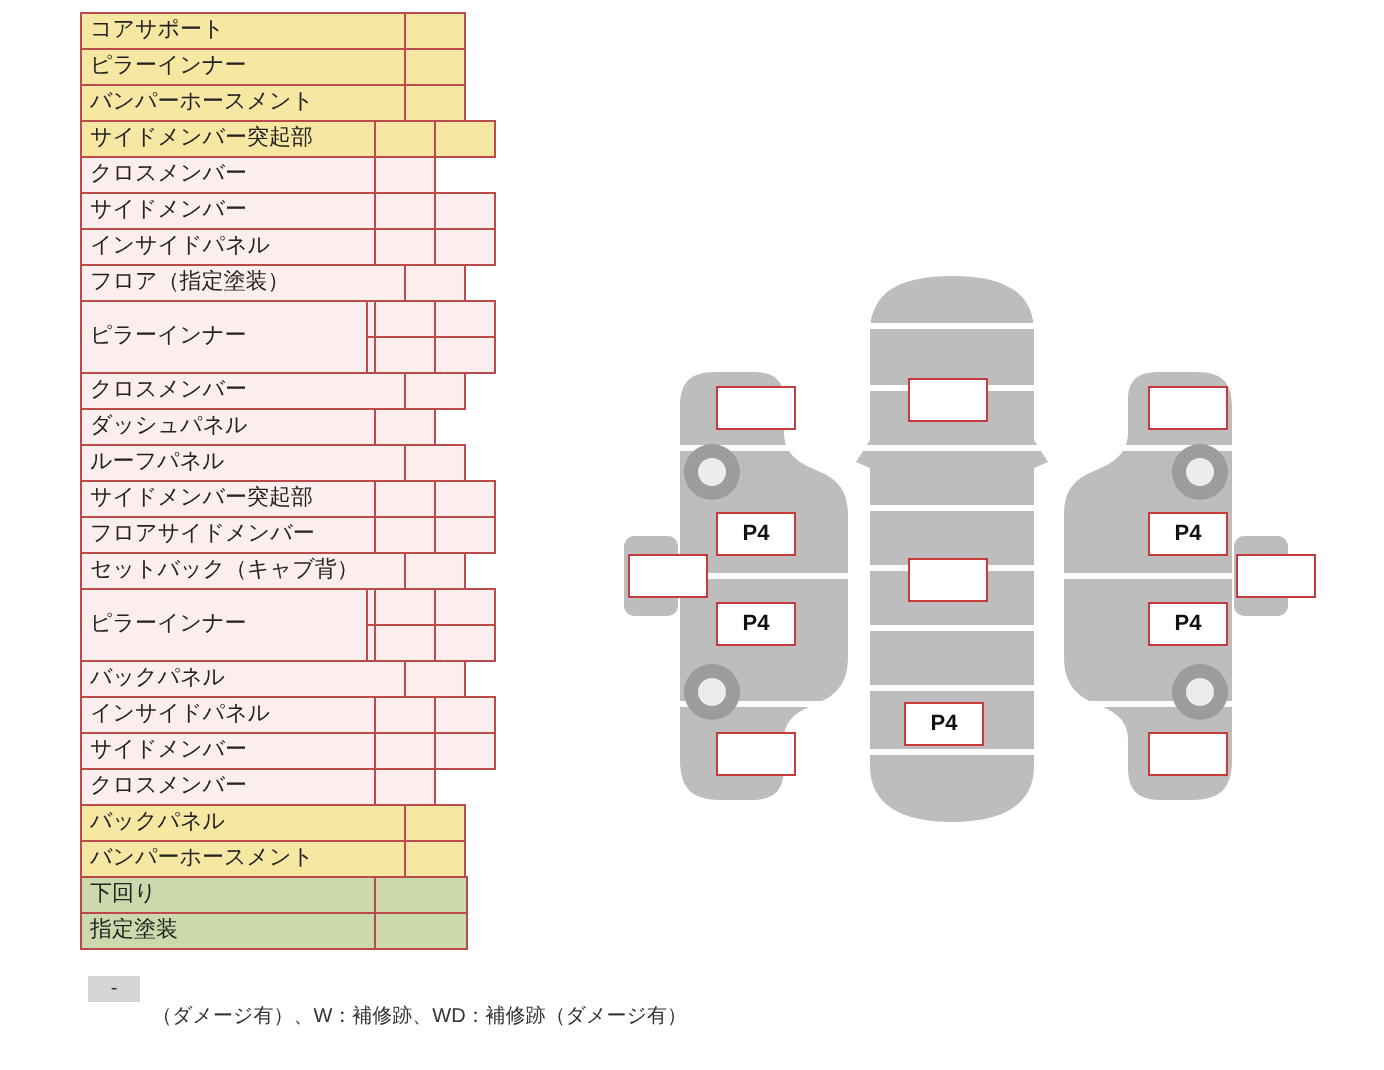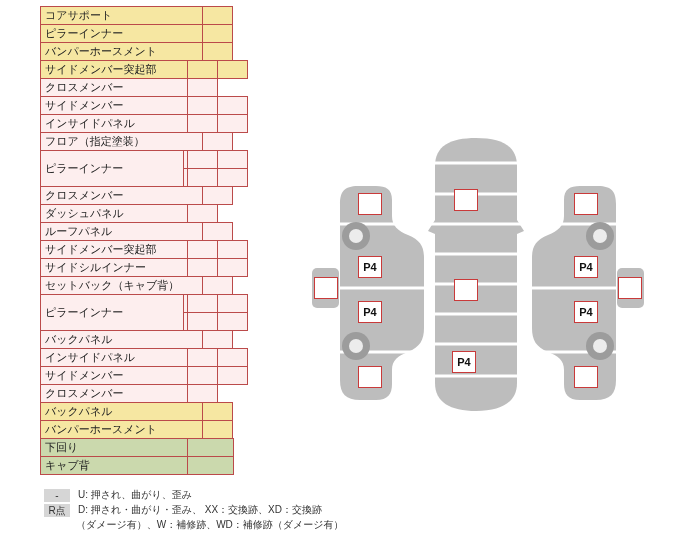--- a/index.html
+++ b/index.html
@@ -23,21 +23,21 @@
   .dcell.pink{background:var(--pink,#fdeeee);}
   .dcell.green{background:var(--green,#cbd9ad);}
 
   
   svg{position:absolute;}
   .car-body{fill:var(--car_gray,#bdbdbd);}
   .pl{stroke:#ffffff;stroke-width:3;}
   .wheel-outer{fill:var(--wheel_gray,#9c9c9c);}
   .wheel-inner{fill:#ececec;}
   .sill{position:absolute;width:27px;height:40px;border-radius:5px;background:var(--car_gray,#bdbdbd);}
-  .marker{position:absolute;width:24px;height:22px;background:#ffffff;
+  .marker{position:absolute;width:40px;height:22px;background:#ffffff;
       border:1px solid var(--marker_border,#c93a3a);box-sizing:border-box;
       display:flex;align-items:center;justify-content:center;
       font-size:11px;font-weight:bold;color:#111;cursor:pointer;}
 
   
   .legend{position:absolute;left:44px;top:488px;font-size:10px;line-height:14px;color:#333;}
   .lrow{display:flex;align-items:center;margin-bottom:1px;white-space:nowrap;}
   .badge{display:inline-block;background:var(--badge_gray,#d6d6d6);min-width:22px;text-align:center;
       margin-right:8px;font-size:10px;line-height:13px;padding:0 2px;}
   .lrow.cont{padding-left:32px;}
@@ -88,21 +88,21 @@
       <tr class="pink">
         <td class="lbl" colspan="2">ダッシュパネル</td>
       </tr>
       <tr class="pink">
         <td class="lbl" colspan="2">ルーフパネル</td>
       </tr>
       <tr class="pink">
         <td class="lbl" colspan="2">サイドメンバー突起部</td>
       </tr>
       <tr class="pink">
-        <td class="lbl" colspan="2">サイドシルインナー</td>
+        <td class="lbl" colspan="2">フロアサイドメンバー</td>
       </tr>
       <tr class="pink">
         <td class="lbl" colspan="2">セットバック（キャブ背）</td>
       </tr>
       <tr class="pink">
         <td class="lbl" rowspan="2">ピラーインナー</td>
         <td class="sub">C</td>
       </tr>
       <tr class="pink">
         <td class="sub">D</td>
@@ -122,21 +122,21 @@
       <tr class="yellow">
         <td class="lbl" colspan="2">バックパネル</td>
       </tr>
       <tr class="yellow">
         <td class="lbl" colspan="2">バンパーホースメント</td>
       </tr>
       <tr class="green">
         <td class="lbl" colspan="2">下回り</td>
       </tr>
       <tr class="green">
-        <td class="lbl" colspan="2">キャブ背</td>
+        <td class="lbl" colspan="2">指定塗装</td>
       </tr>
     </tbody>
 </table>
 
 <div class="cells-layer">
     <div class="dcell yellow" style="left: 15px; top: 0px; width: 31px;"></div>
     <div class="dcell yellow" style="left: 15px; top: 18px; width: 31px;"></div>
     <div class="dcell yellow" style="left: 15px; top: 36px; width: 31px;"></div>
     <div class="dcell yellow" style="left: 0px; top: 54px; width: 31px;"></div>
     <div class="dcell yellow" style="left: 30px; top: 54px; width: 31px;"></div>
@@ -234,22 +234,17 @@
       <div class="marker" style="left: 574px; top: 256px;">P4</div>
       <div class="marker" style="left: 574px; top: 301px;">P4</div>
       <div class="marker" style="left: 574px; top: 366px;"></div>
       <div class="marker" style="left: 618px; top: 277px;"></div>
     </div>
 </div>
 
 <div class="legend">
   <div class="lrow">
     <span class="badge">-</span>
-    <span>U: 押され、曲がり、歪み</span>
-  </div>
-  <div class="lrow">
-    <span class="badge">R点</span>
-    <span>D: 押され・曲がり・歪み、 XX：交換跡、XD：交換跡</span>
   </div>
   <div class="lrow cont">
     <span>（ダメージ有）、W：補修跡、WD：補修跡（ダメージ有）</span>
   </div>
 </div>
 
 </body></html>

